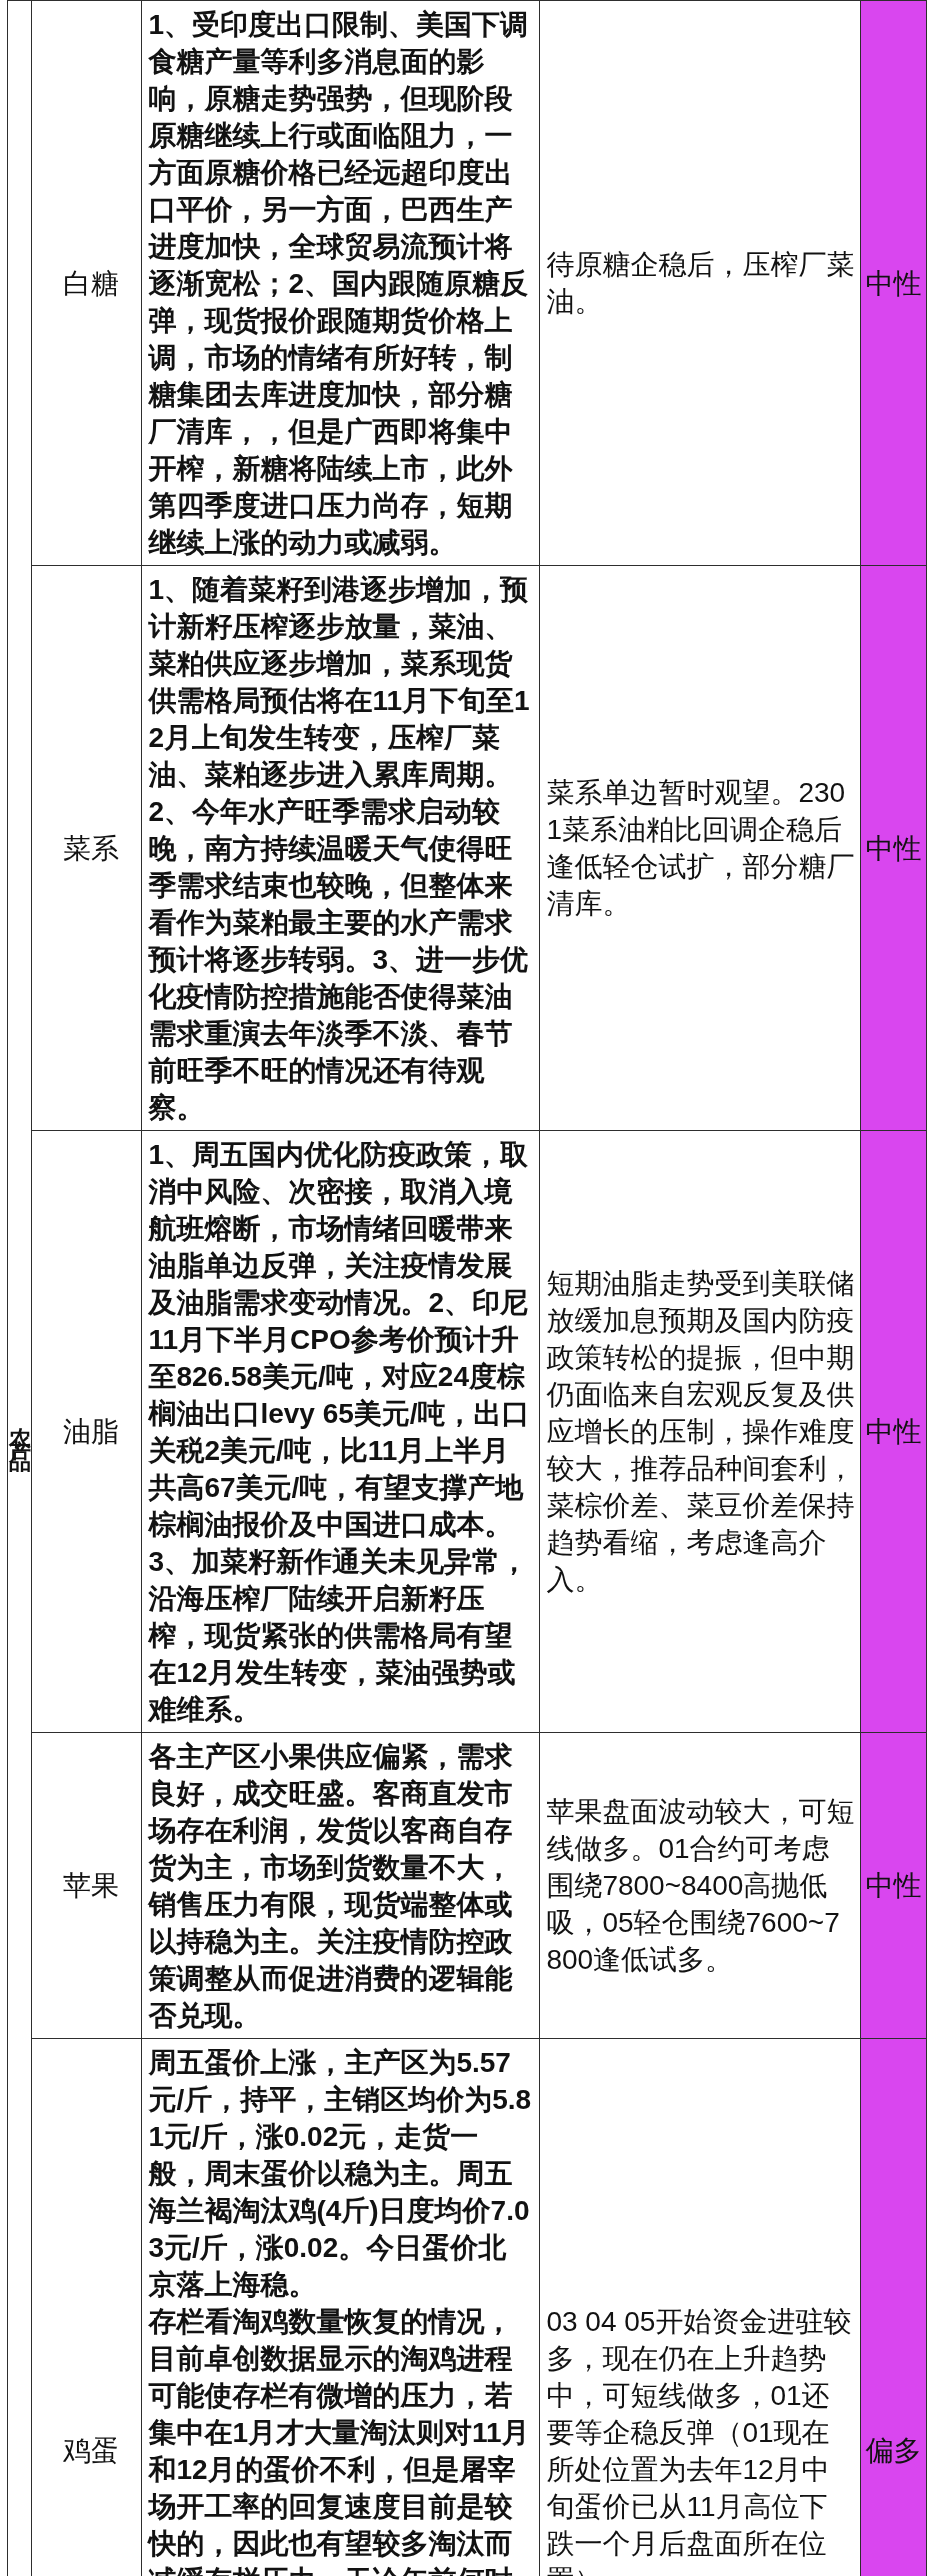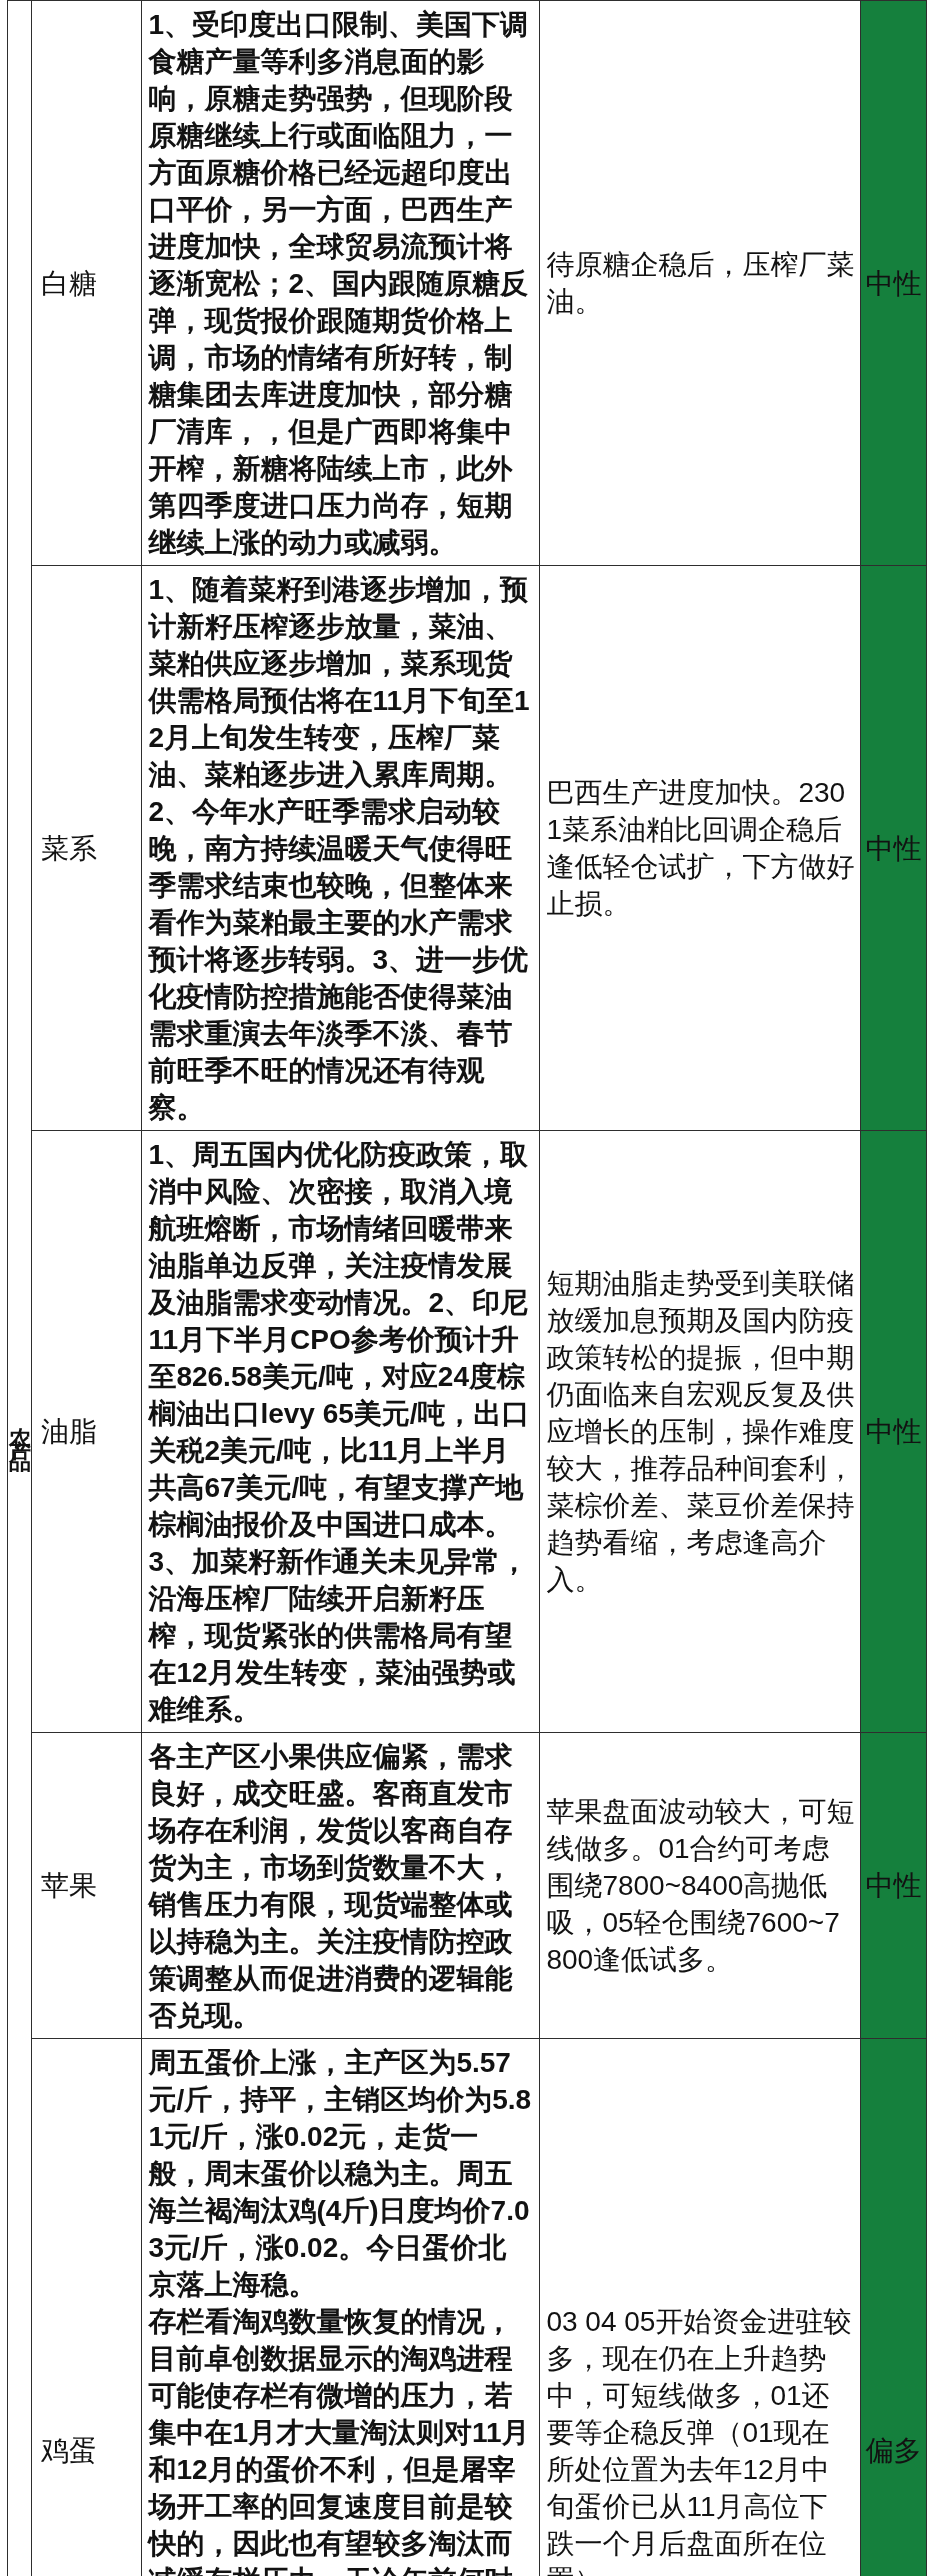--- a/index.html
+++ b/index.html
@@ -38,20 +38,21 @@
     display: inline-block;
     writing-mode: vertical-rl;
     text-orientation: upright;
     font-size: 22px;
     line-height: 24px;
     letter-spacing: 0.55em;
     font-weight: bold;
   }
   td.product-cell {
     vertical-align: middle;
+    text-align: center;
   }
   .product-text {
     display: block;
     padding-left: 9px;
   }
   td.analysis-cell {
     vertical-align: top;
     font-weight: bold;
   }
   .analysis-text {
@@ -64,21 +65,21 @@
     vertical-align: middle;
   }
   .advice-text {
     display: block;
     padding: 1.8px 5.4px 1.8px 6.3px;
     word-break: break-all;
   }
   td.rating-cell {
     text-align: center;
     vertical-align: middle;
-    background: #15803d;
+    background: #d946ef;
   }
   tr.row-1 { height: 559px; }
   tr.row-2 { height: 484px; }
   tr.row-3 { height: 531px; }
   tr.row-4 { height: 272px; }
   tr.row-5 { height: 729px; }
 </style>
 </head>
 <body>
 
@@ -109,21 +110,21 @@
       </td>
     </tr>
     <tr class="row-2">
       <td class="product-cell">
         <span class="product-text">菜系</span>
       </td>
       <td class="analysis-cell">
         <span class="analysis-text">1、随着菜籽到港逐步增加，预计新籽压榨逐步放量，菜油、菜粕供应逐步增加，菜系现货供需格局预估将在11月下旬至12月上旬发生转变，压榨厂菜油、菜粕逐步进入累库周期。2、今年水产旺季需求启动较晚，南方持续温暖天气使得旺季需求结束也较晚，但整体来看作为菜粕最主要的水产需求预计将逐步转弱。3、进一步优化疫情防控措施能否使得菜油需求重演去年淡季不淡、春节前旺季不旺的情况还有待观察。</span>
       </td>
       <td class="advice-cell">
-        <span class="advice-text">巴西生产进度加快。2301菜系油粕比回调企稳后逢低轻仓试扩，下方做好止损。</span>
+        <span class="advice-text">菜系单边暂时观望。2301菜系油粕比回调企稳后逢低轻仓试扩，部分糖厂清库。</span>
       </td>
       <td class="rating-cell">
         <span>中性</span>
       </td>
     </tr>
     <tr class="row-3">
       <td class="product-cell">
         <span class="product-text">油脂</span>
       </td>
       <td class="analysis-cell">

